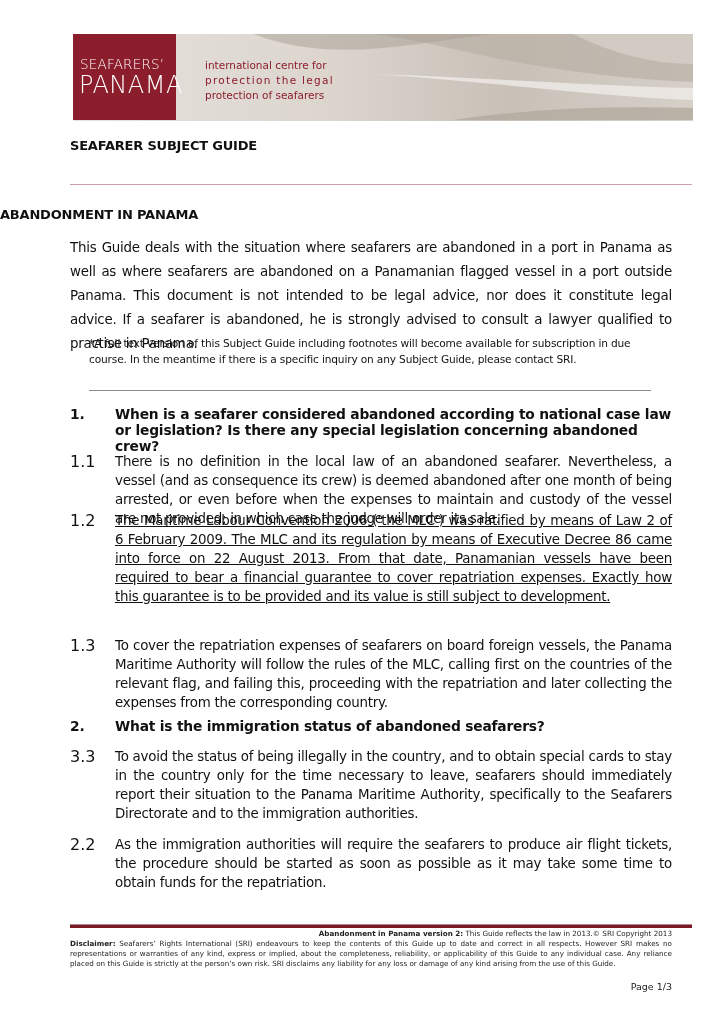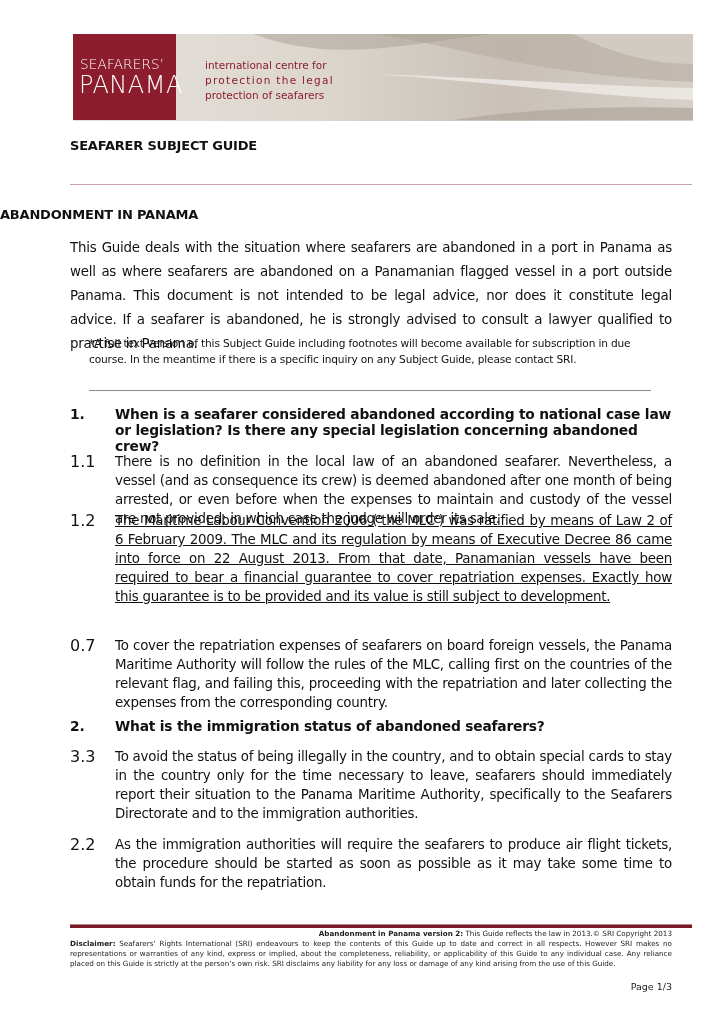--- a/index.html
+++ b/index.html
@@ -73,21 +73,21 @@
 </div>
 <div class="item" style="top:452px;">
   <div class="item-num">1.1</div>
   <div class="item-text">There is no definition in the local law of an abandoned seafarer.  Nevertheless, a vessel (and as consequence its crew) is deemed abandoned after one month of being arrested, or even before when the expenses to maintain and custody of the vessel are not provided; in which case the judge will order its sale.</div>
 </div>
 <div class="item" style="top:511px;text-decoration:underline;">
   <div class="item-num">1.2</div>
   <div class="item-text">The Maritime Labour Convention 2006 (‘the MLC’) was ratified by means of Law 2 of 6 February 2009. The MLC and its regulation by means of Executive Decree 86 came into force on 22 August 2013. From that date, Panamanian vessels have been required to bear a financial guarantee to cover repatriation expenses.   Exactly how this guarantee is to be provided and its value is still subject to development.</div>
 </div>
 <div class="item" style="top:636px;">
-  <div class="item-num">0.7</div>
+  <div class="item-num">1.3</div>
   <div class="item-text">To cover the repatriation expenses of seafarers on board foreign vessels, the Panama Maritime Authority will follow the rules of the MLC, calling first on the countries of the relevant flag, and failing this, proceeding with the repatriation and later collecting the expenses from the corresponding country.</div>
 </div>
 
 <div class="section" style="top:718px;">
   <div class="sec-num">2.</div>
   <div class="sec-text">What is the immigration status of abandoned seafarers?</div>
 </div>
 <div class="item" style="top:747px;">
   <div class="item-num">3.3</div>
   <div class="item-text">To avoid the status of being illegally in the country, and to obtain special cards to stay in the country only for the time necessary to leave, seafarers should immediately report their situation to the Panama Maritime Authority, specifically to the Seafarers Directorate and to the immigration authorities.</div>

